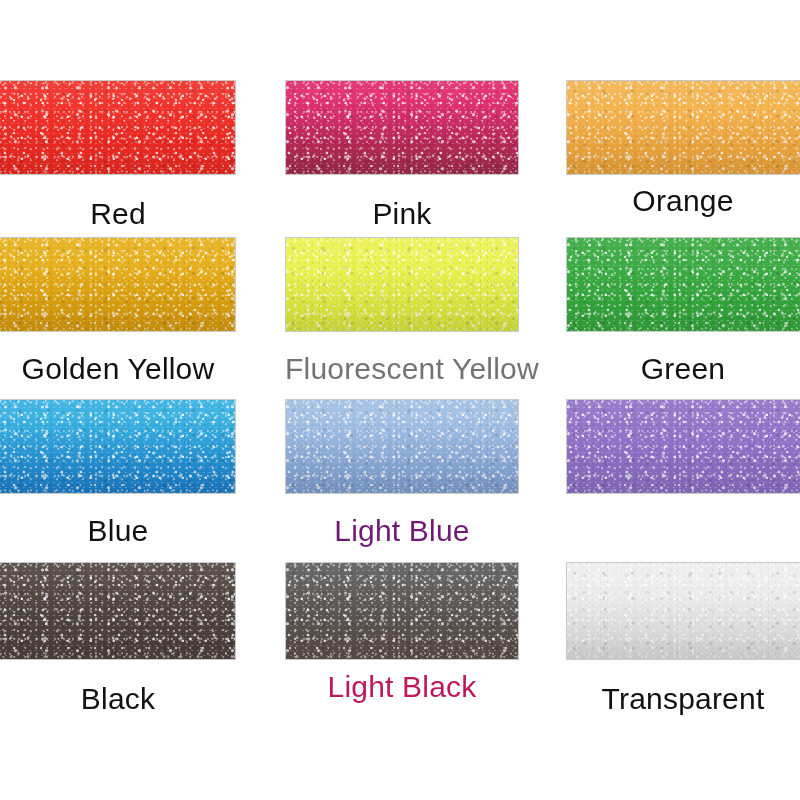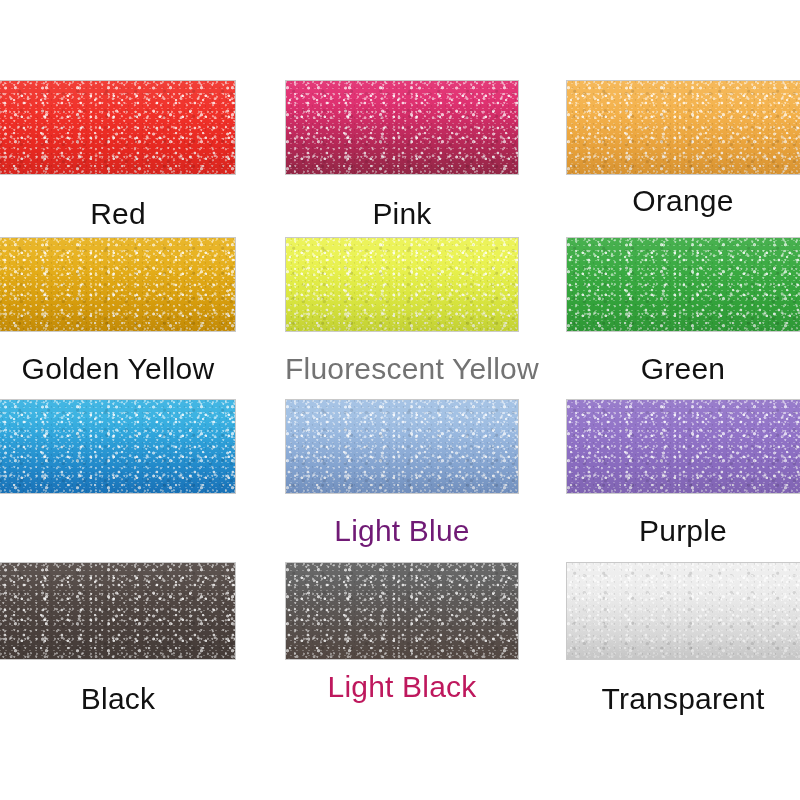--- a/index.html
+++ b/index.html
@@ -162,40 +162,40 @@
     <div class="caption" style="left: 566px; width: 234px; top: 352px; color: rgb(17, 17, 17);">Green</div>
     <div class="cell" style="left: -18px; top: 399px; width: 254px; height: 95px;">
       <div class="swatch">
         <div class="base" style="background: linear-gradient(rgb(47, 174, 224) 0%, rgb(47, 174, 224) 18%, rgb(28, 126, 203) 100%);"></div>
         <div class="glitter g1"></div>
         <div class="glitter g2"></div>
         <div class="glitter g3"></div>
         <div class="sheen"></div>
       </div>
     </div>
+    <div class="caption" style="left: 0px; width: 236px; top: 514px; color: rgb(17, 17, 17);">Blue</div>
     <div class="cell" style="left: 285px; top: 399px; width: 234px; height: 95px;">
       <div class="swatch">
         <div class="base" style="background: linear-gradient(rgb(157, 189, 226) 0%, rgb(157, 189, 226) 18%, rgb(126, 159, 210) 100%);"></div>
         <div class="glitter g1"></div>
         <div class="glitter g2"></div>
         <div class="glitter g3"></div>
         <div class="sheen"></div>
       </div>
     </div>
     <div class="caption" style="left: 285px; width: 234px; top: 514px; color: #701a75;">Light Blue</div>
     <div class="cell" style="left: 566px; top: 399px; width: 252px; height: 95px;">
       <div class="swatch">
         <div class="base" style="background: rgb(142, 111, 198);"></div>
         <div class="glitter g1"></div>
         <div class="glitter g2"></div>
         <div class="glitter g3"></div>
         <div class="sheen"></div>
       </div>
     </div>
-    <div class="caption" style="left: 566px; width: 234px; top: 514px; color: rgb(17, 17, 17);">Purple</div>
     <div class="cell" style="left: -18px; top: 562px; width: 254px; height: 98px;">
       <div class="swatch">
         <div class="base" style="background: rgb(76, 66, 62);"></div>
         <div class="glitter g1"></div>
         <div class="glitter g2"></div>
         <div class="glitter g3"></div>
         <div class="sheen"></div>
       </div>
     </div>
     <div class="caption" style="left: 0px; width: 236px; top: 682px; color: rgb(17, 17, 17);">Black</div>

